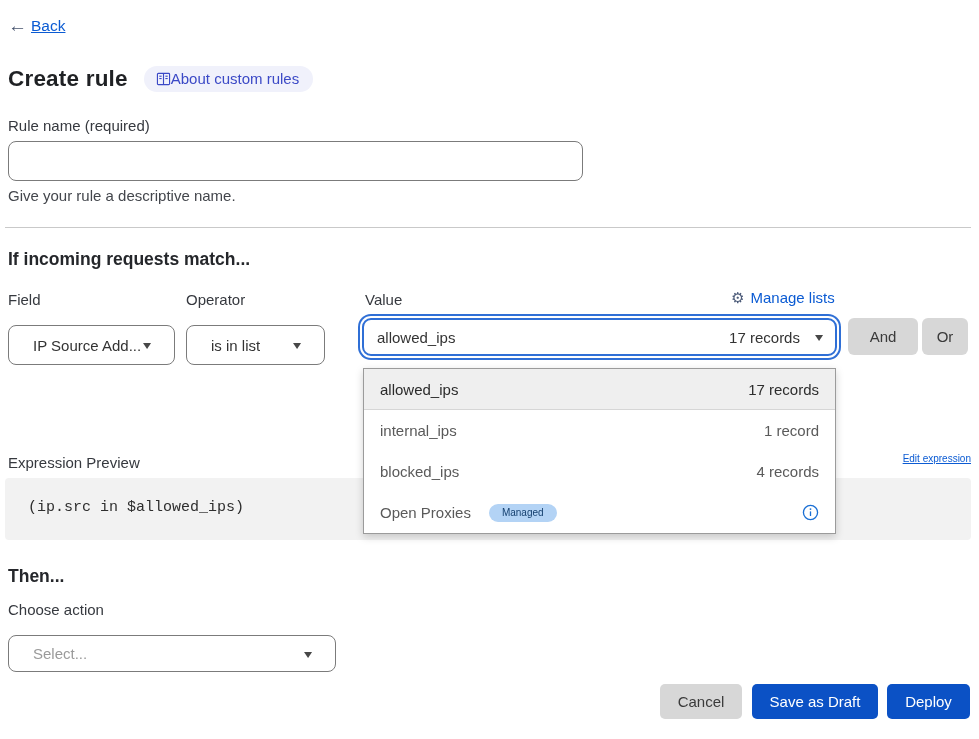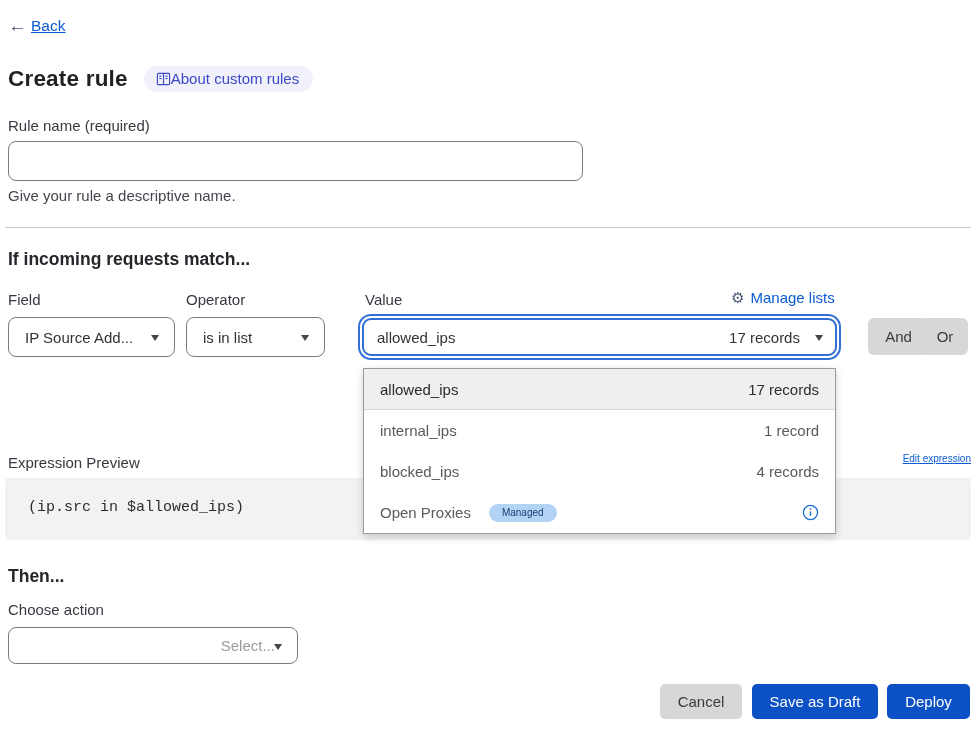--- a/index.html
+++ b/index.html
@@ -34,38 +34,38 @@
 
   .col-label-field    { left:8px;   top:291px; }
   .col-label-operator { left:186px; top:291px; }
   .col-label-value    { left:365px; top:291px; }
 
   .manage-lists { position:absolute; top:289px; left:731px; display:flex; align-items:center; gap:6px; cursor:pointer; }
   .gear-icon { font-size:15px; color:#4c5b79; line-height:1; }
   .manage-lists-label { font-size:15px; color:#0b5bd3; }
 
   .select-box { position:absolute; height:40px; border:1px solid #7b7b7b; border-radius:8px; background:#fff;
-                display:flex; align-items:center; justify-content:space-between; padding:0 16px; cursor:pointer; }
+                display:flex; align-items:center; justify-content:space-between; padding:0 24px; cursor:pointer;margin-top:8px; }
   .select-box .sel-text { font-size:15px; color:#333; white-space:nowrap; overflow:hidden; }
   .caret { font-size:12px; color:#474747; line-height:1; transform:scaleX(1.35); }
 
   .field-select    { left:8px;   top:317px; width:167px; }
   .operator-select { left:186px; top:317px; width:139px; }
 
   .value-select { position:absolute; left:362px; top:318px; width:475px; height:38px; background:#fff;
                   border:2px solid #2f6fd6; border-radius:9px;
                   box-shadow:0 0 0 2px #fff, 0 0 0 4px #2f6fd6;
                   display:flex; align-items:center; justify-content:space-between; padding:0 13px; cursor:pointer; }
   .value-select .sel-text { font-size:15px; color:#333; }
   .value-right { display:flex; align-items:center; gap:16px; }
   .value-records { font-size:15px; color:#333; }
 
   .gray-btn { position:absolute; top:318px; height:37px; background:#d7d7d7; border:none; border-radius:6px;
               font-family:"Liberation Sans", sans-serif; font-size:15px; color:#3a3a3a; cursor:pointer; }
-  .and-btn { left:868px; width:61px; }
+  .and-btn { left:848px; width:70px; }
   .or-btn  { left:922px; width:46px; }
 
   
   .dropdown-panel { position:absolute; left:363px; top:368px; width:473px; background:#fff;
                     border:1px solid #9b9b9b; box-shadow:0 3px 8px rgba(0,0,0,.18); z-index:10; }
   .dd-item { height:41px; display:flex; align-items:center; justify-content:space-between; padding:0 16px; cursor:pointer; }
   .dd-item.highlighted { background:#efefef; border-bottom:1px solid #d6d6d6; }
   .dd-name { font-size:15px; color:#5a5a5a; }
   .dd-item.highlighted .dd-name { color:#2b2b2b; }
   .dd-detail { font-size:15px; color:#5a5a5a; }
@@ -78,21 +78,21 @@
   .expr-label { position:absolute; left:8px; top:454px; font-size:15px; color:#36393f; }
   .edit-expression { position:absolute; top:453px; right:8px; font-size:10px; color:#0b5bd3;
                      text-decoration:underline; cursor:pointer; }
   .expr-block { position:absolute; left:5px; top:478px; width:966px; height:62px; background:#f2f2f2; border-radius:4px; }
   .expr-code { position:absolute; left:23px; top:21px; font-family:"Liberation Mono", monospace;
                font-size:15px; color:#2e2e2e; }
 
   
   .then-title { left:8px; top:566px; }
   .action-label { left:8px; top:601px; }
-  .action-select { left:8px; top:627px; width:290px; height:37px;justify-content:flex-end; }
+  .action-select { left:8px; top:627px; width:328px; height:37px; }
   .placeholder-text { color:#9a9a9a !important; }
 
   
   .footer-btn { position:absolute; top:684px; height:35px; border:none; border-radius:5px;
                 font-family:"Liberation Sans", sans-serif; font-size:15px; cursor:pointer; }
   .cancel-btn { left:660px; width:82px; background:#d7d7d7; color:#3a3a3a; }
   .blue-btn { background:#0b51c5; color:#fff; }
   .save-draft-btn { left:752px; width:126px; }
   .deploy-btn { left:887px; width:83px; }
 </style>

